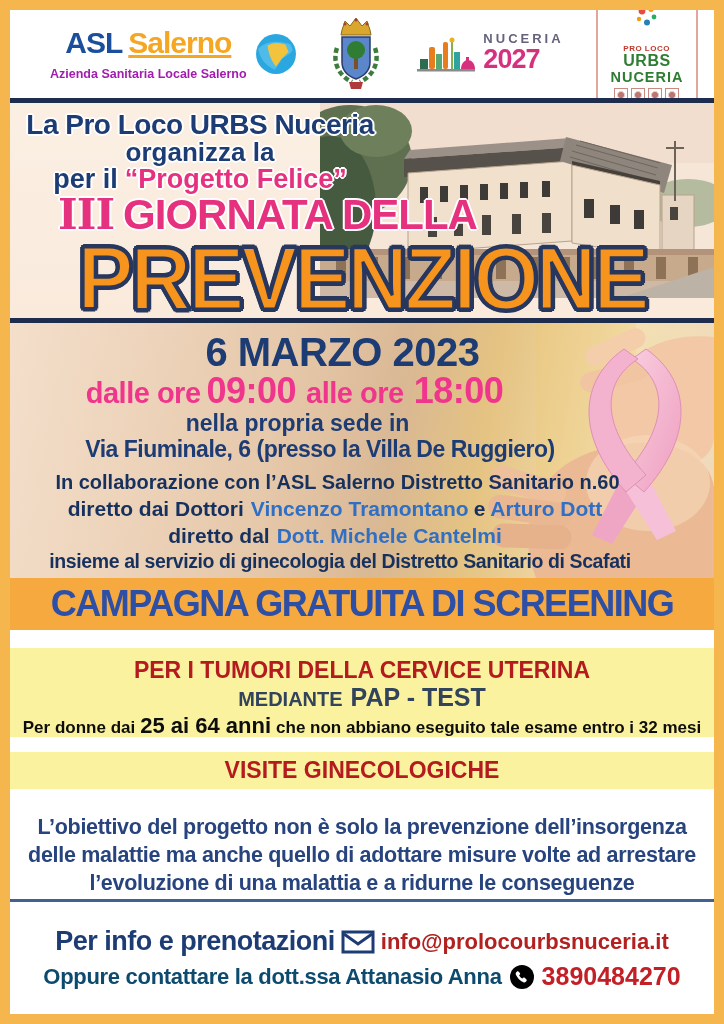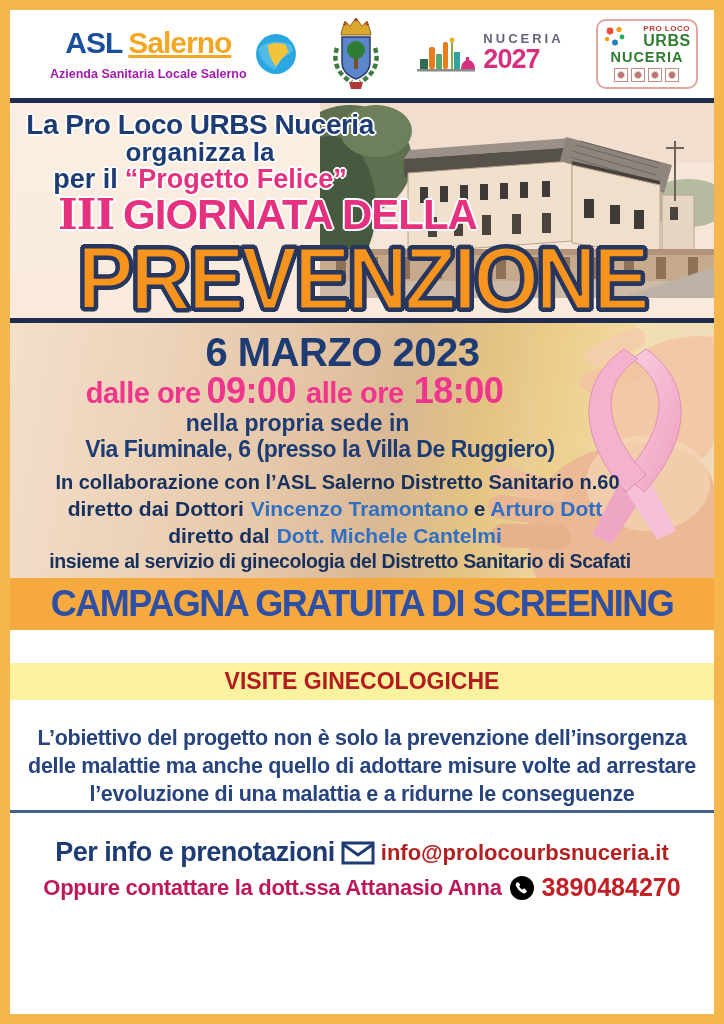--- a/index.html
+++ b/index.html
@@ -31,21 +31,21 @@
   .asl-sub{color:#a21caf;font-size:12.5px;font-weight:700;margin-top:10px;}
   .crest{width:62px;height:80px;margin-top:4px;}
   .nuc-logo{display:flex;align-items:flex-end;gap:6px;margin-right:4px;}
   .nuc-text{line-height:1;text-align:left;padding-bottom:4px;}
   .nuc-name{color:#63637B;font-weight:700;font-size:13px;letter-spacing:3px;}
   .nuc-year{color:#D6317E;font-weight:800;font-size:27px;letter-spacing:-1px;margin-top:1px;}
   .proloco{
     width:102px;border:2px solid #E2A69E;border-radius:10px;
     padding:4px 5px 5px 5px;text-align:center;background:#fff;
   }
-  .pl-top{display:flex;align-items:center;justify-content:center;gap:16px;}
+  .pl-top{display:flex;align-items:center;justify-content:center;gap:16px;flex-direction:column;}
   .pl-col{line-height:1;text-align:left;}
   .pl-1{color:#C0392B;font-size:8px;font-weight:800;letter-spacing:.5px;}
   .pl-2{color:#2E7D32;font-size:16px;font-weight:800;letter-spacing:.5px;}
   .pl-3{color:#2E7D32;font-size:14.5px;font-weight:800;letter-spacing:1px;line-height:1;margin-top:1px;}
   .pl-seals{display:flex;justify-content:center;gap:3px;margin-top:4px;}
   .seal{
     width:14px;height:14px;border:1px solid #C98B80;display:inline-block;
     background:radial-gradient(circle at 50% 50%, rgba(160,60,50,.7) 0 34%, rgba(160,60,50,.25) 35% 48%, transparent 50%);
   }
   .navy-line{height:5px;flex:0 0 5px;background:#1E2C4E;}
@@ -118,21 +118,21 @@
     height:110px;flex:0 0 110px;background:#fff;text-align:center;
     padding-top:24px;color:#27447E;font-size:21.5px;font-weight:800;line-height:28px;letter-spacing:-0.3px;
   }
   .hr-navy{height:3px;flex:0 0 3px;background:#44608C;}
   
   .contact{flex:1;background:#fff;text-align:center;padding-top:24px;}
   .ct1{display:flex;align-items:center;justify-content:center;gap:6px;}
   .ct1 .lbl{color:#1D3C74;font-size:27px;font-weight:800;letter-spacing:-0.5px;}
   .ct1 .mail{color:#B2201F;font-size:22px;font-weight:800;text-decoration:none;}
   .ct2{display:flex;align-items:center;justify-content:center;gap:8px;margin-top:5px;}
-  .ct2 .lbl2{color:#be185d;font-size:22px;font-weight:800;letter-spacing:-0.3px;}
+  .ct2 .lbl2{color:#0c4a6e;font-size:22px;font-weight:800;letter-spacing:-0.3px;}
   .ct2 .tel{color:#C22026;font-size:25px;font-weight:800;text-decoration:none;}
   .env-icon{width:34px;height:24px;display:block;}
   .ph-icon{width:24px;height:24px;display:block;}
 </style>
 </head>
 <body>
 
 <div class="poster">
   <div class="inner">
 
@@ -313,20 +313,29 @@
           <span class="navy-word">diretto dal</span><span class="blue-name">Dott. Michele Cantelmi</span>
         </div>
         <div class="dline c3">insieme al servizio di ginecologia del Distretto Sanitario di Scafati</div>
       </div>
     </div>
 
     <div class="campaign-band">CAMPAGNA GRATUITA DI SCREENING</div>
 
     <div class="gap18"></div>
 
+    <div class="ybox">
+      <div class="y-title">PER I TUMORI DELLA CERVICE UTERINA</div>
+      <div class="y-sub">
+        <span>MEDIANTE</span><span class="test">PAP - TEST</span>
+      </div>
+      <div class="y-detail">
+        <span>Per donne dai</span><span class="age">25 ai 64 anni</span><span>che non abbiano eseguito tale esame entro i 32 mesi</span>
+      </div>
+    </div>
 
     <div class="gap15"></div>
 
     <div class="vband">VISITE GINECOLOGICHE</div>
 
     <div class="objective">
       <div>L’obiettivo del progetto non è solo la prevenzione dell’insorgenza</div>
       <div>delle malattie ma anche quello di adottare misure volte ad arrestare</div>
       <div>l’evoluzione di una malattia e a ridurne le conseguenze</div>
     </div>

